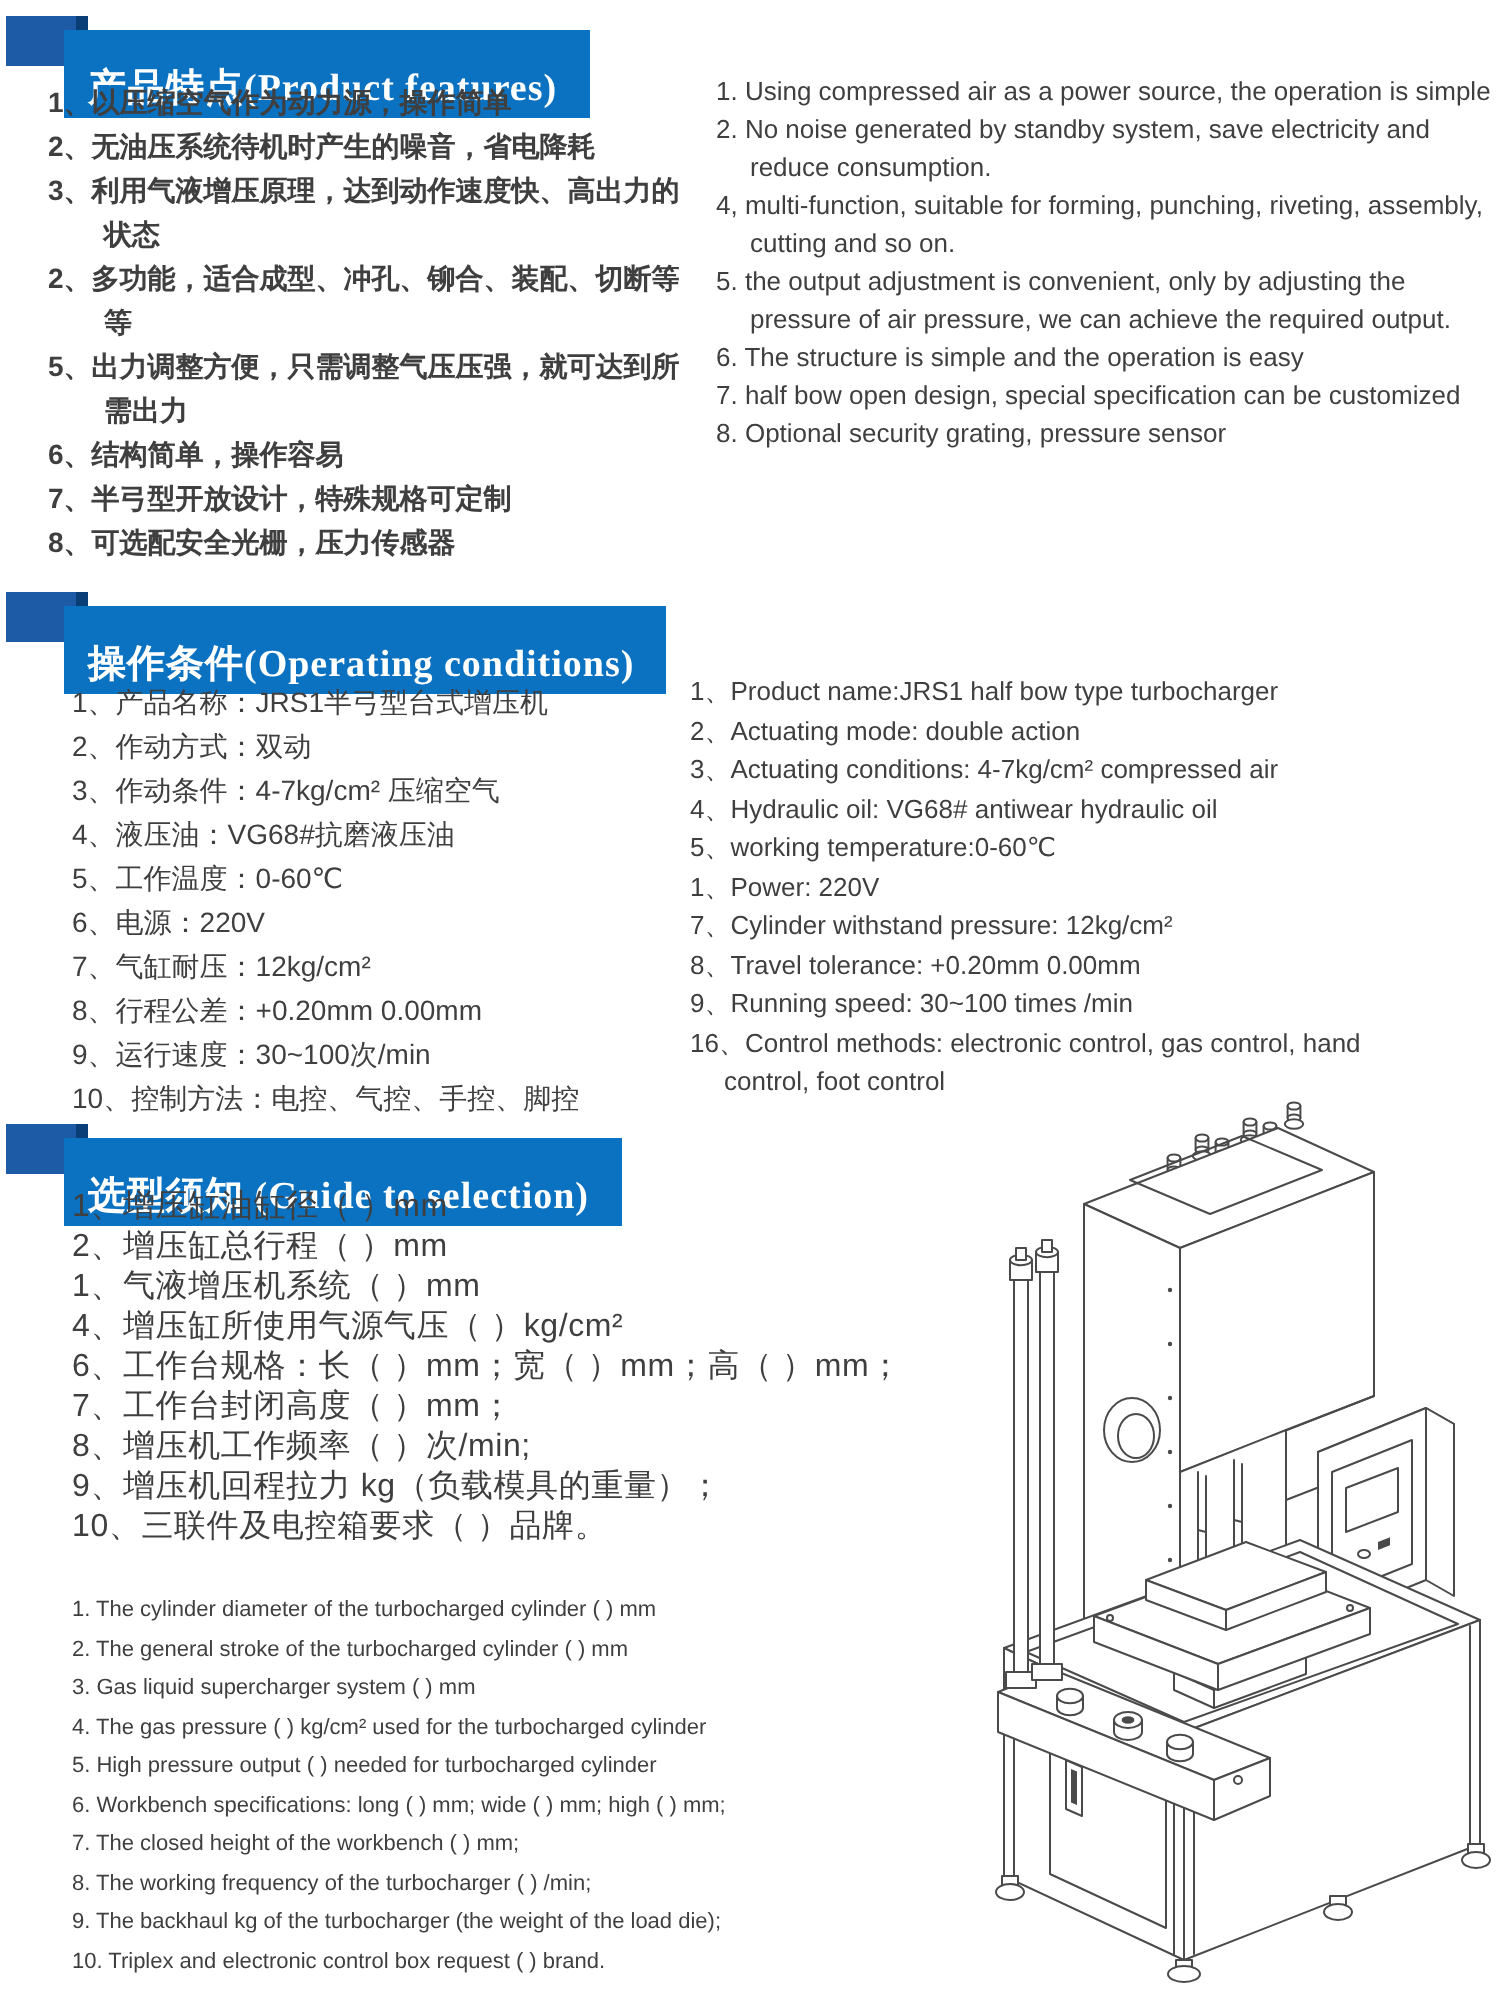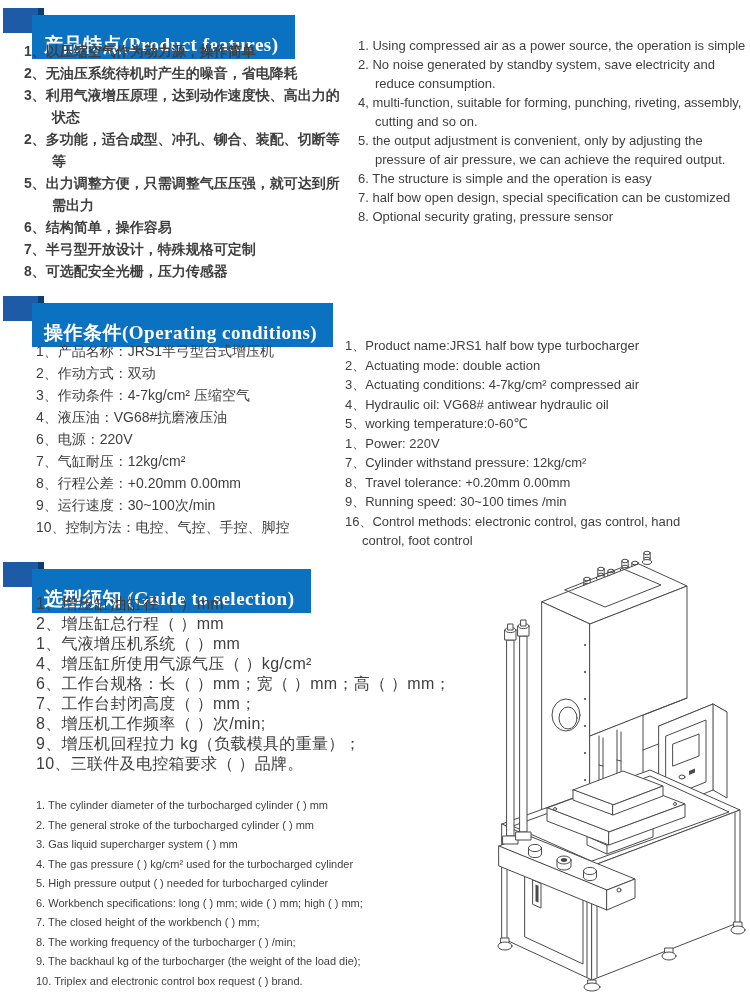--- a/index.html
+++ b/index.html
@@ -68,20 +68,21 @@
   <div class="hdr" id="hdr2">
     <span class="notch"></span>
     <span class="accent"></span>
     <span class="bar">操作条件(Operating conditions)</span>
   </div>
   <ul class="plist cn" id="s2cn">
       <li>1、产品名称：JRS1半弓型台式增压机</li>
       <li>2、作动方式：双动</li>
       <li>3、作动条件：4-7kg/cm² 压缩空气</li>
       <li>4、液压油：VG68#抗磨液压油</li>
+      <li>5、工作温度：0-60℃</li>
       <li>6、电源：220V</li>
       <li>7、气缸耐压：12kg/cm²</li>
       <li>8、行程公差：+0.20mm 0.00mm</li>
       <li>9、运行速度：30~100次/min</li>
       <li>10、控制方法：电控、气控、手控、脚控</li>
     </ul>
   <ul class="plist en" id="s2en">
       <li>1、Product name:JRS1 half bow type turbocharger</li>
       <li>2、Actuating mode: double action</li>
       <li>3、Actuating conditions: 4-7kg/cm² compressed air</li>

